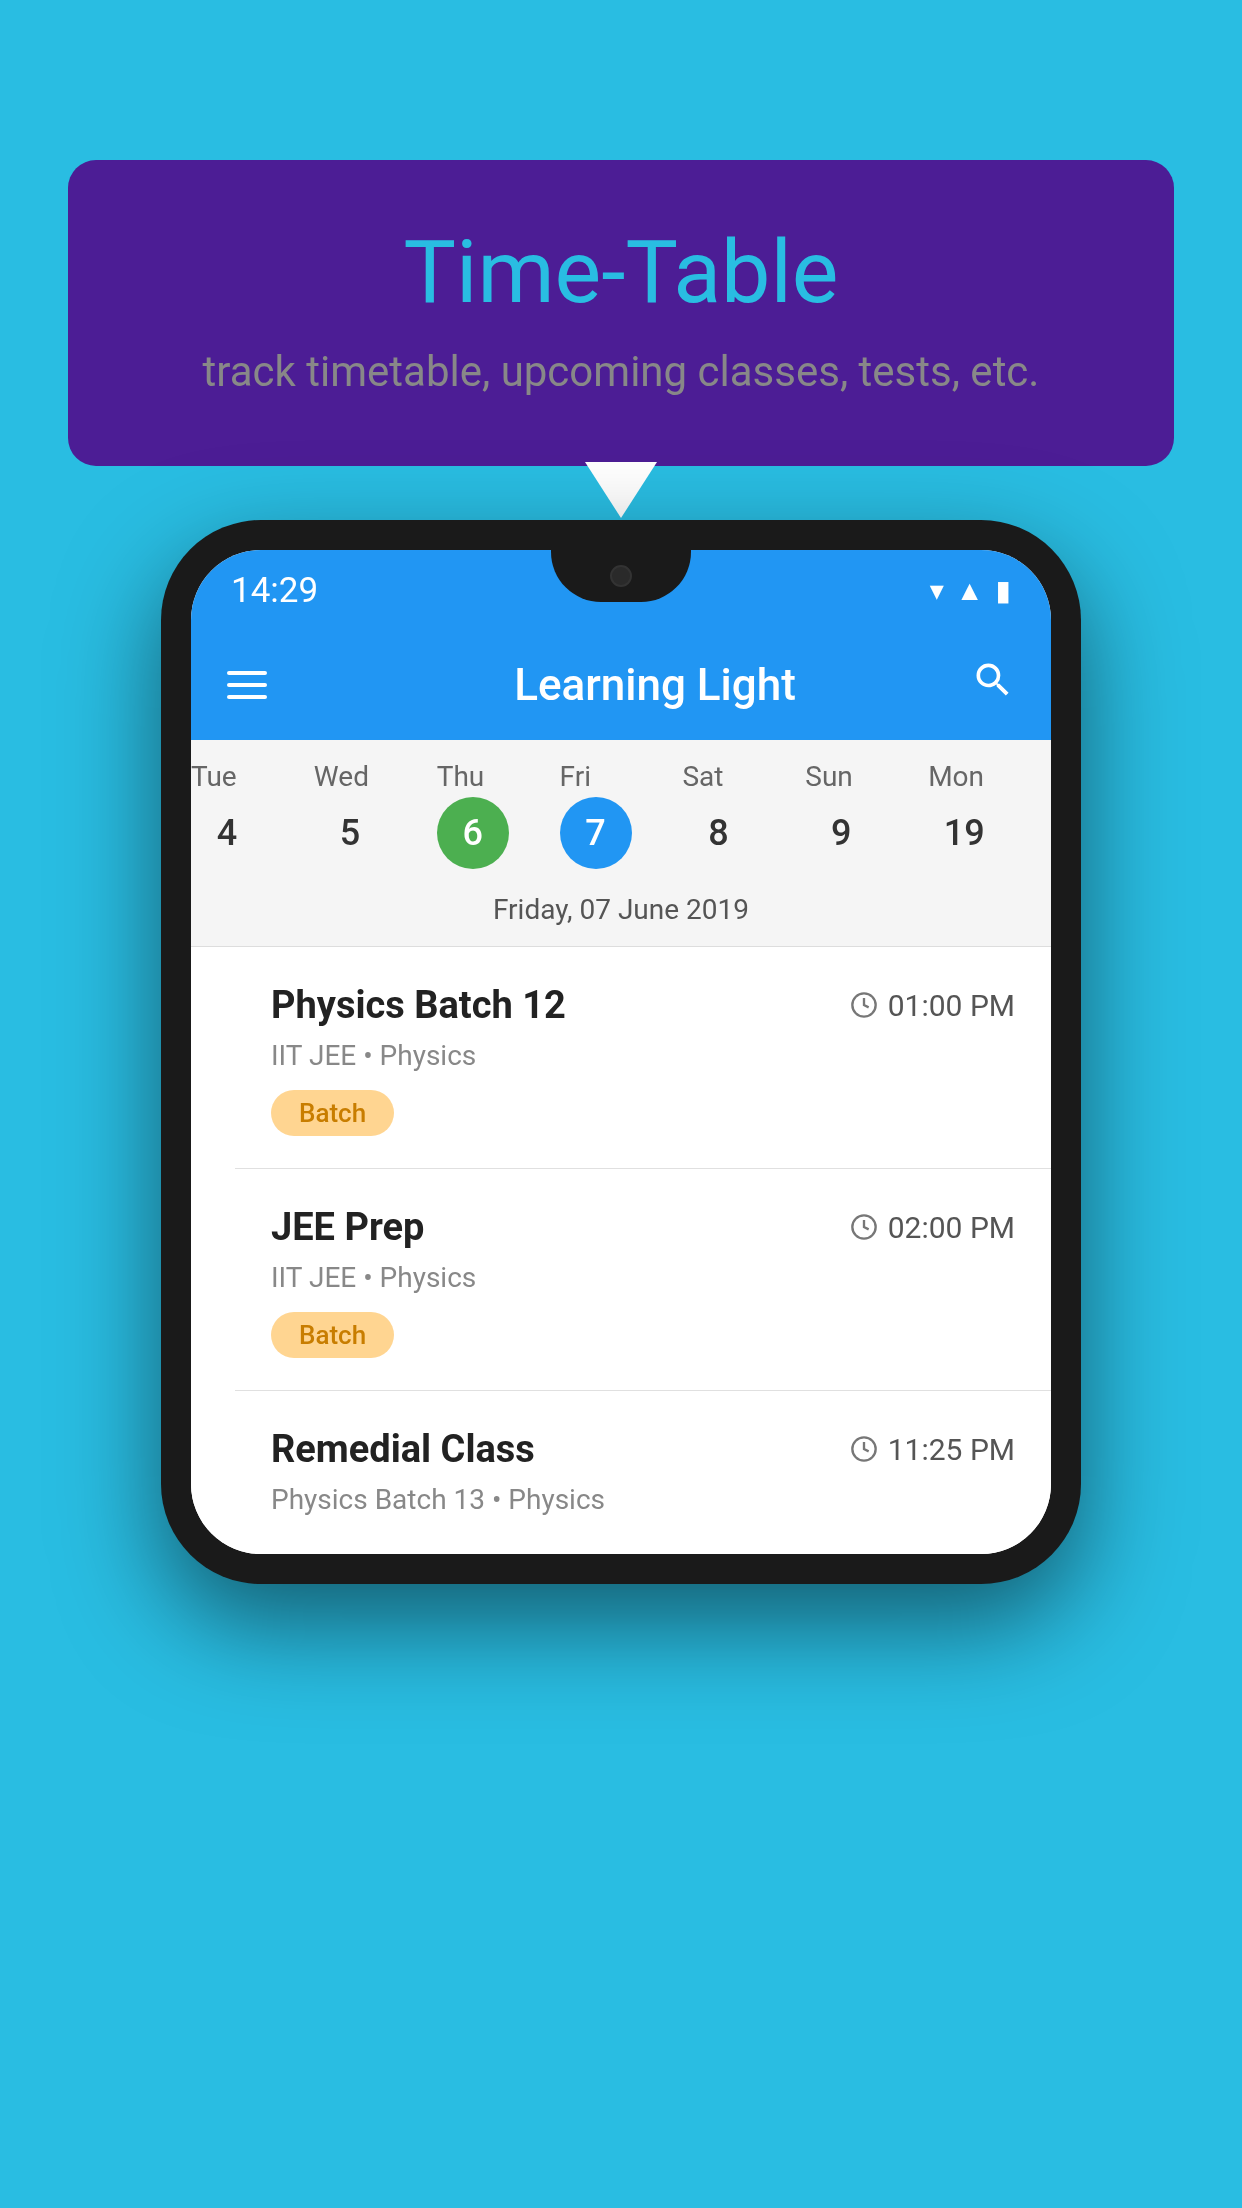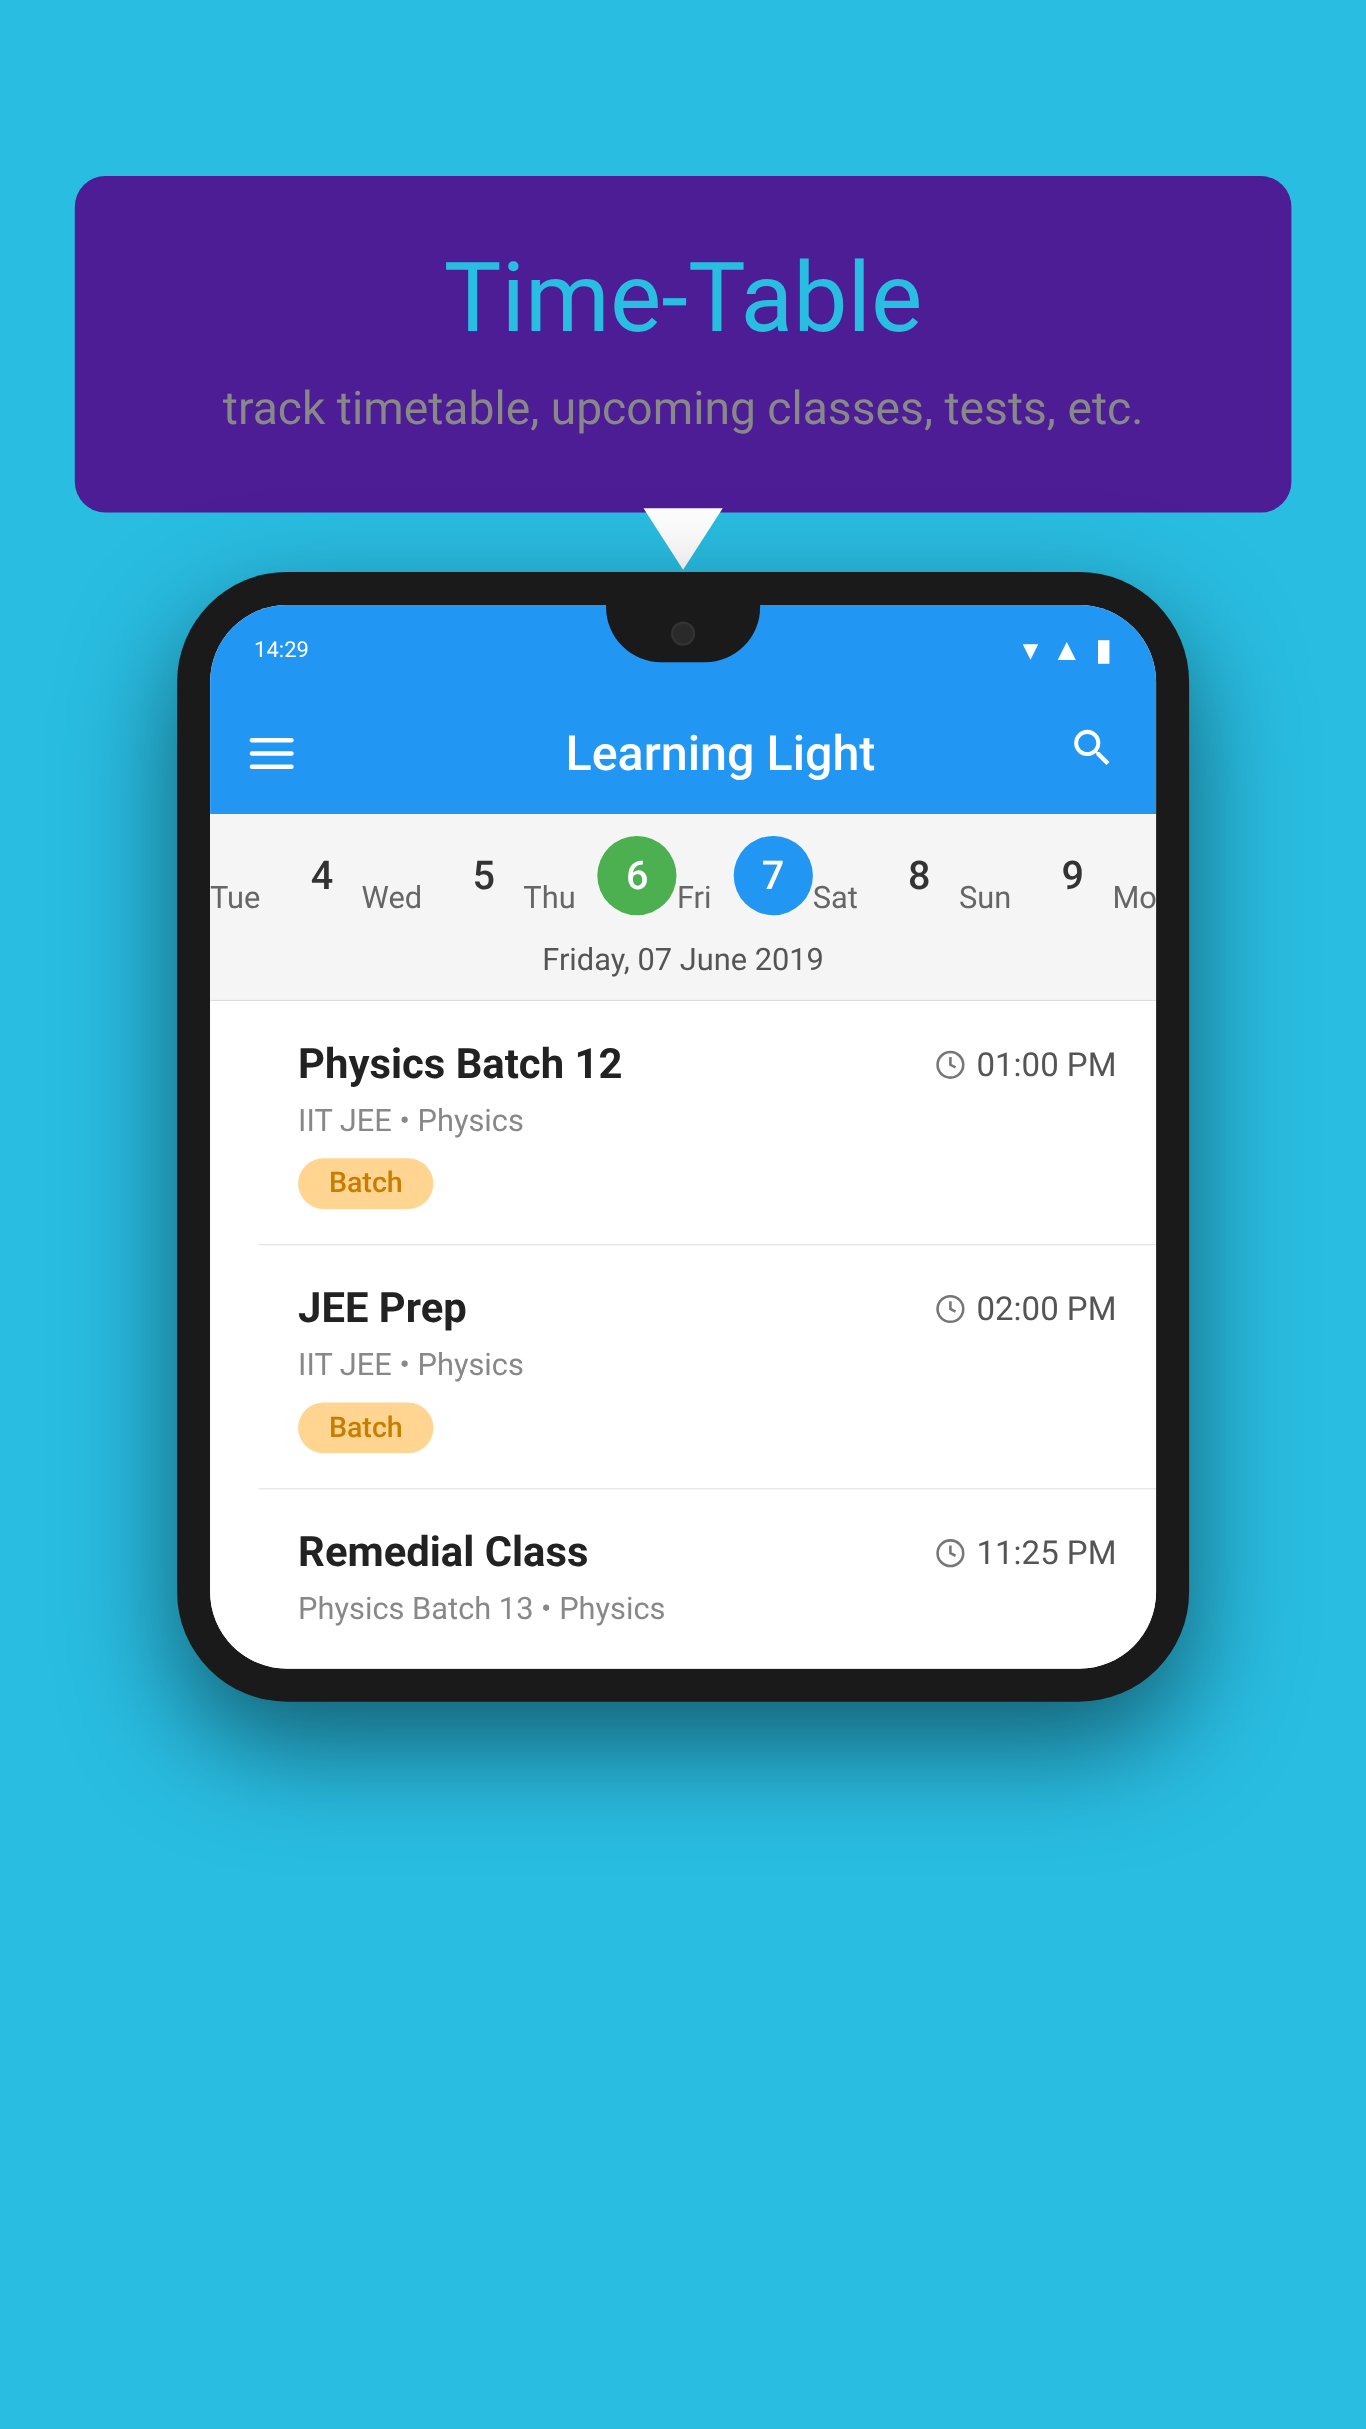--- a/index.html
+++ b/index.html
@@ -125,21 +125,21 @@
     .camera-dot {
       width: 22px;
       height: 22px;
       background: #2a2a2a;
       border-radius: 50%;
       border: 2px solid #333;
     }
 
     .status-time {
       color: white;
-      font-size: 20px;
+      font-size: 35px;
       font-weight: 400;
     }
 
     .status-icons {
       display: flex;
       gap: 12px;
       align-items: center;
     }
 
     
@@ -190,23 +190,23 @@
 
     .week-days-row {
       display: flex;
       background: #f5f5f5;
       padding: 20px 0 8px;
     }
 
     .day-col {
       flex: 1;
       display: flex;
-      flex-direction: row;
-      align-items: flex-end;
-      gap: 20px;
+      flex-direction: column;
+      align-items: flex-start;
+      gap: 4px;
       cursor: pointer;
     }
 
     .day-name {
       font-size: 28px;
       color: #666;
       font-weight: 400;
     }
 
     .day-number {

